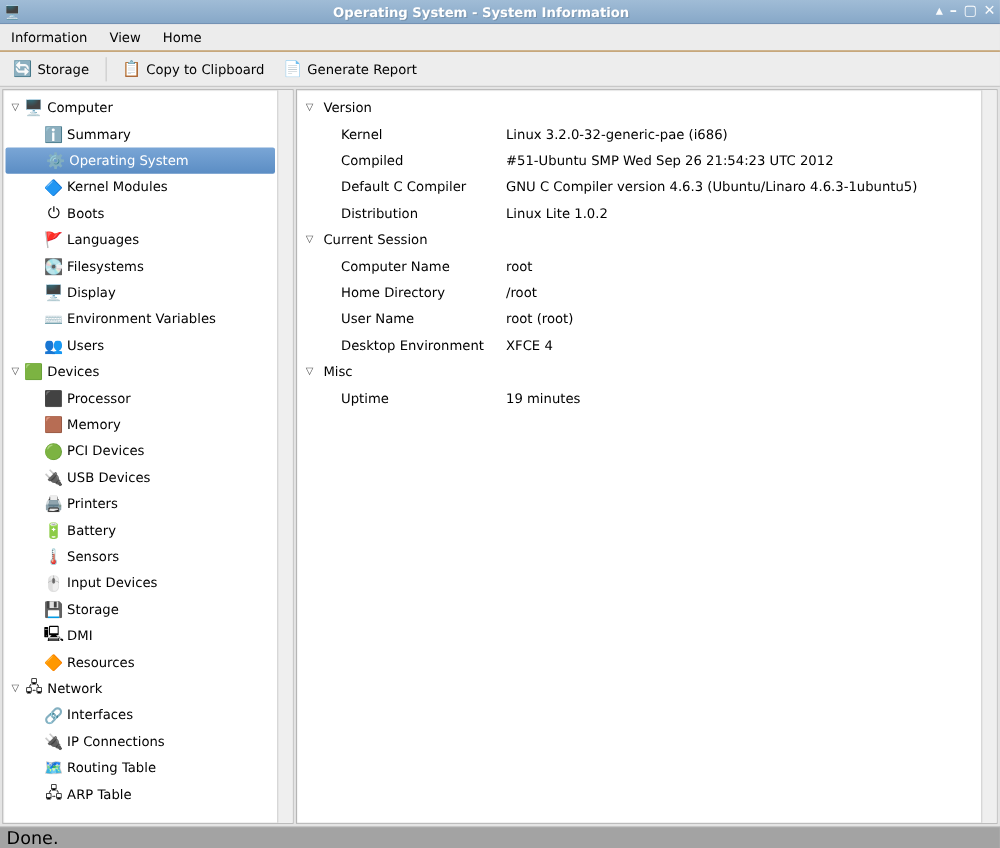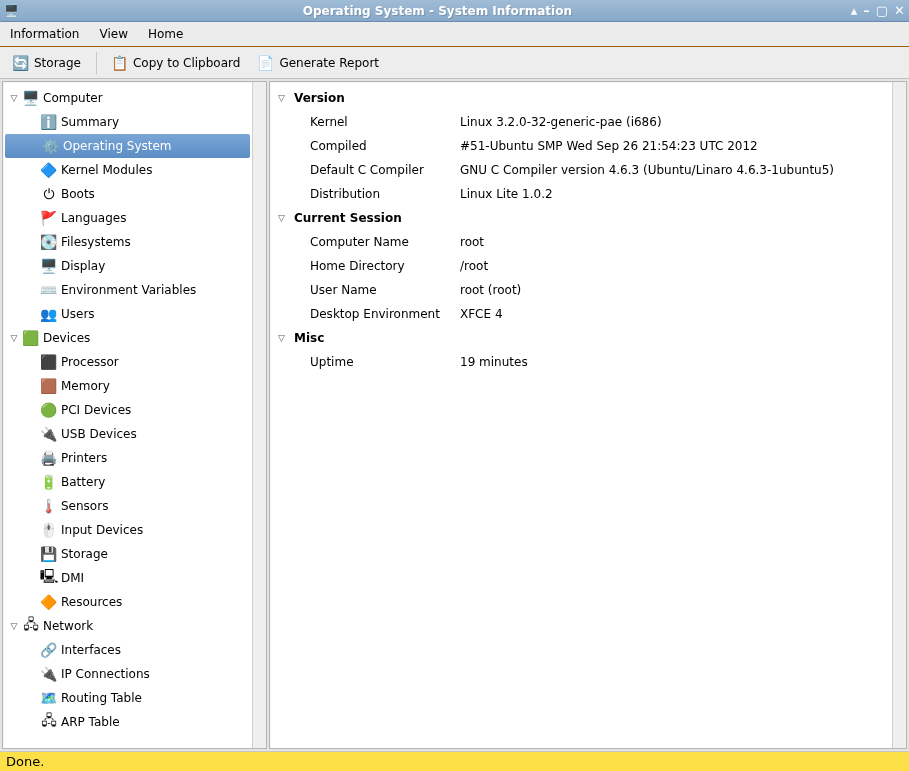--- a/index.html
+++ b/index.html
@@ -105,37 +105,37 @@
 .tree-item .node-icon { width: 20px; display: inline-flex; justify-content: center; font-size: 14px; }
 .tree-item .node-label { padding-left: 2px; }
 .indent1 { padding-left: 22px; }
 .section-row {
   display: flex;
   align-items: center;
   height: 24px;
   padding-left: 8px;
 }
 .section-row .expander { width: 16px; font-size: 9px; color: #555; }
-.section-row .section-label { font-weight: bold; }
+.section-row .section-label { font-weight: normal; }
 .kv-row {
   display: flex;
   align-items: center;
   height: 24px;
   padding-left: 40px;
 }
 .kv-row .k { width: 150px; }
 .kv-row .v { flex: 1; }
 .statusbar {
   height: 20px;
-  background: #fde047;
+  background: #a3a3a3;
   border-top: 1px solid #c8c8c8;
   display: flex;
   align-items: center;
   padding: 0 6px;
-  font-size: 13px;
+  font-size: 16px;
 }
 </style>
 </head>
 <body>
 
 <div class="titlebar">
   <div class="spacer-left">🖥️</div>
   <div class="title">Operating System - System Information</div>
   <div class="wincontrols">
     <span>▴</span>

